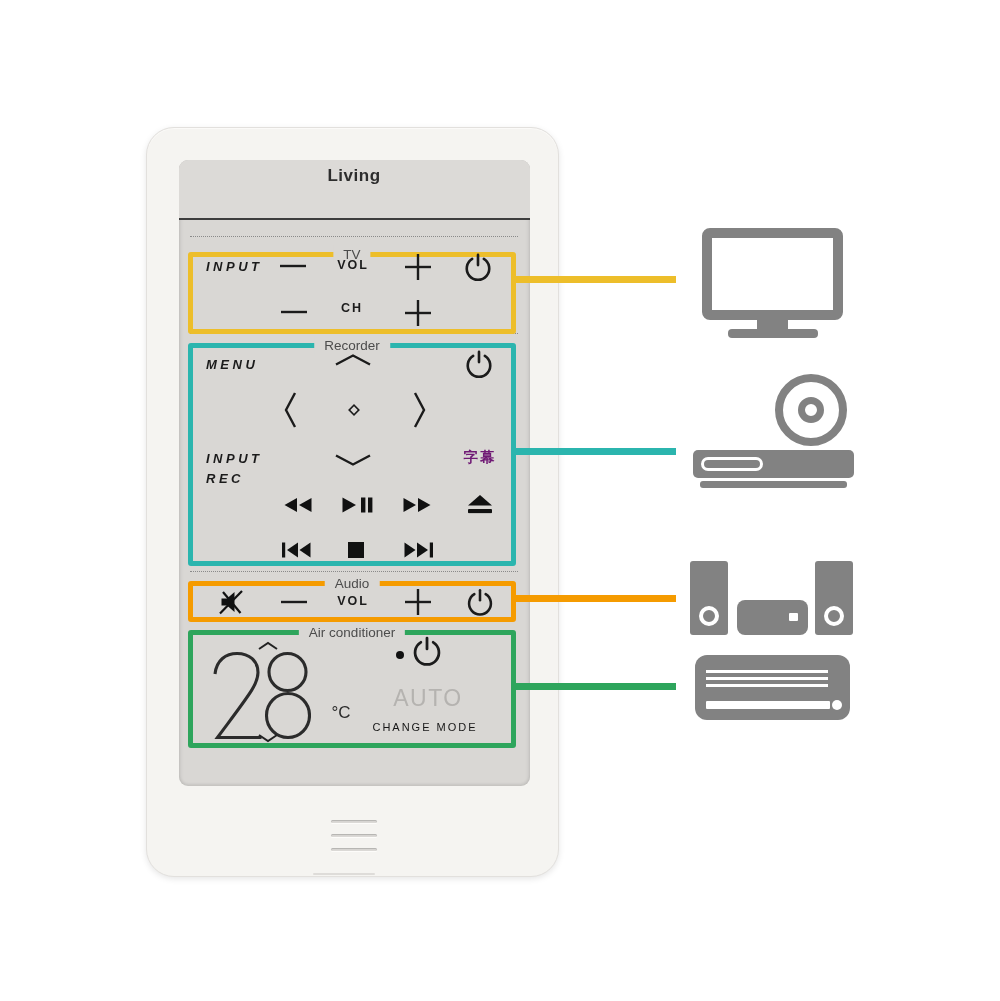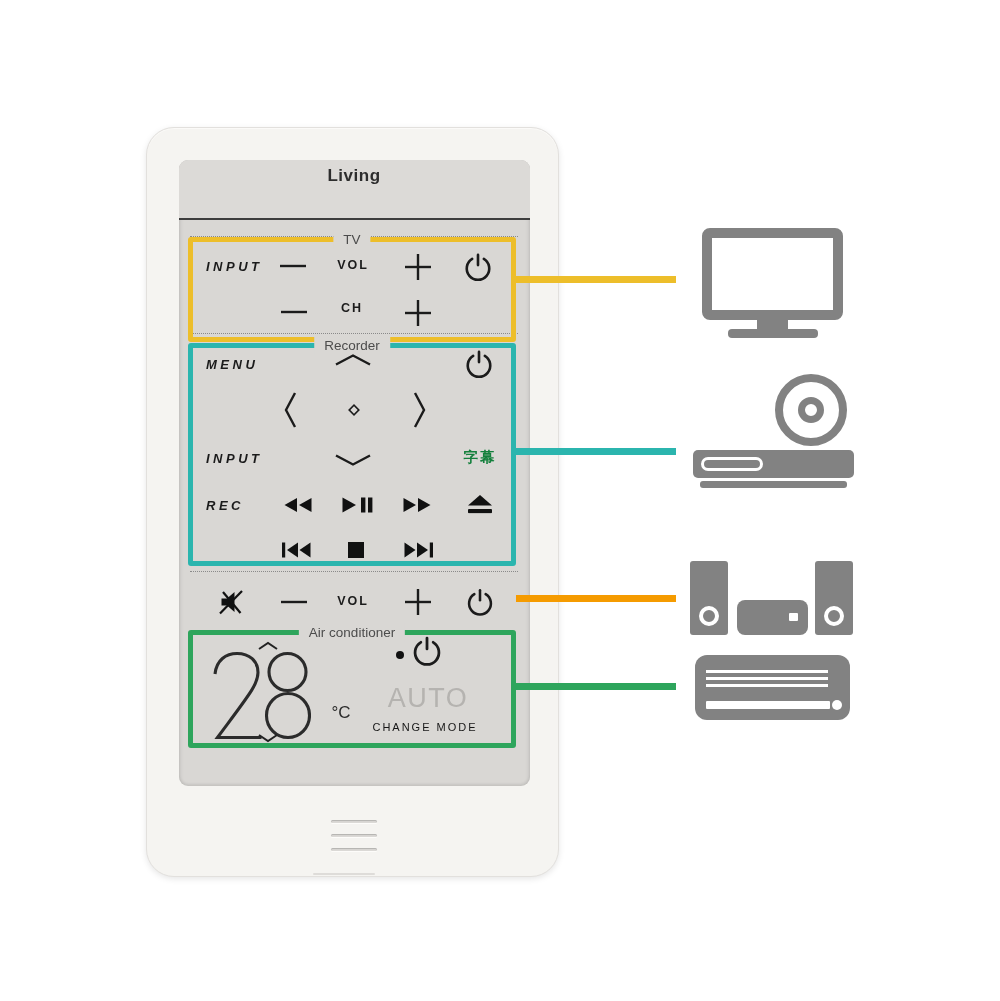--- a/index.html
+++ b/index.html
@@ -23,41 +23,41 @@
     background:#DCDAD7; border-radius:9px 9px 0 0; border-bottom:2px solid #3d3d3d;
   }
   .screen-title {
     position:absolute; left:354px; top:176px; transform:translate(-50%,-50%);
     font-size:17px; font-weight:700; color:#2d2d2d; letter-spacing:.5px; white-space:nowrap;
   }
   .dotted { position:absolute; left:190px; width:328px; height:0; border-top:1px dotted #8a8a8a; }
 
   
   .frame { position:absolute; left:188px; width:328px; border-style:solid; border-width:5px; border-radius:3px; }
-  .frame-tv       { top:237px; height:105px;  border-color:#EDBE2A; }
+  .frame-tv       { top:252px; height:82px;  border-color:#EDBE2A; }
   .frame-recorder { top:343px; height:223px; border-color:#2BB5AE; }
   .frame-audio    { top:581px; height:41px;  border-color:#F59B00; }
   .frame-ac       { top:630px; height:118px; border-color:#2EA55C; }
   .frame-tag {
     position:absolute; top:-12px; left:50%; transform:translateX(-50%);
     background:#D9D7D4; padding:0 10px; font-size:13.5px; line-height:19px;
     color:#4c4c4c; white-space:nowrap;
   }
 
   
   .ctrl  { position:absolute; transform:translate(-50%,-50%); display:flex; align-items:center; justify-content:center; line-height:1; }
   .ctrl-l{ position:absolute; transform:translateY(-50%); line-height:1;font-style:italic; }
   .btn-word  { font-size:13px; font-weight:700; letter-spacing:3.5px; color:#1b1b1b; white-space:nowrap; }
   .btn-small { font-size:12.5px; font-weight:700; letter-spacing:2px; color:#1b1b1b; white-space:nowrap; }
-  .btn-cjk   { font-size:14.5px; font-weight:700; color:#15803d; letter-spacing:2px; white-space:nowrap; }
+  .btn-cjk   { font-size:14.5px; font-weight:700; color:#701a75; letter-spacing:2px; white-space:nowrap; }
   svg { display:block; }
 
   
   .ac-dot { width:8px; height:8px; background:#111; border-radius:50%; }
-  .auto-label { font-size:27px; color:#b5b3b0; letter-spacing:1.5px; white-space:nowrap; }
+  .auto-label { font-size:23px; color:#b5b3b0; letter-spacing:1.5px; white-space:nowrap; }
   .change-mode { font-size:11px; font-weight:400; letter-spacing:2px; color:#161616; white-space:nowrap; }
   .unit-label { font-size:17px; color:#2b2b2b; white-space:nowrap; }
   .sr { position:absolute; width:1px; height:1px; overflow:hidden; clip-path:inset(50%); }
 
   
   .grille { position:absolute; left:331px; width:46px; height:3px; background:#dbd9d6; border-radius:2px; box-shadow:0 1px 0 #fdfcfa, inset 0 1px 1px rgba(0,0,0,.18); }
   .bottom-slot { position:absolute; left:313px; top:873px; width:62px; height:2px; background:#dedcd9; border-radius:1px; }
 
   
   .link { position:absolute; height:7px; }
@@ -171,21 +171,21 @@
         <polyline points="3,3 12,20 3,37" fill="none" stroke="#1b1b1b" stroke-width="2.4"></polyline>
       </svg>
   </span>
   <span class="ctrl-l btn-word" style="left:206px; top:458px;">INPUT</span>
   <span class="ctrl" style="left:353px; top:460px;">
     <svg width="40" height="14" viewBox="0 0 40 14">
         <polyline points="3,2.5 20,11.5 37,2.5" fill="none" stroke="#1b1b1b" stroke-width="2.4"></polyline>
       </svg>
   </span>
   <span class="ctrl btn-cjk" style="left:480px; top:457px;">字幕</span>
-  <span class="ctrl-l btn-word" style="left:206px; top:505px;">REC</span>
+  <span class="ctrl-l btn-word" style="left:206px; top:478px;">REC</span>
   <span class="ctrl" style="left:298px; top:505px;">
     <svg width="31" height="17" viewBox="0 0 31 17">
         <path d="M14.5 1.5 L2 8.5 L14.5 15.5 Z" fill="#111"></path>
         <path d="M29 1.5 L16.5 8.5 L29 15.5 Z" fill="#111"></path>
       </svg>
   </span>
   <span class="ctrl" style="left:357px; top:505px;">
     <svg width="33" height="17" viewBox="0 0 33 17">
         <path d="M2 1 L15.5 8.5 L2 16 Z" fill="#111"></path>
         <rect x="20.5" y="1" width="4.4" height="15" fill="#111"></rect>
@@ -217,20 +217,23 @@
       </svg>
   </span>
   <span class="ctrl" style="left:419px; top:550px;">
     <svg width="31" height="17" viewBox="0 0 31 17">
         <path d="M1 1 L12 8.5 L1 16 Z" fill="#111"></path>
         <path d="M13.5 1 L24.5 8.5 L13.5 16 Z" fill="#111"></path>
         <rect x="26.3" y="1" width="3.2" height="15" fill="#111"></rect>
       </svg>
   </span>
 
+  <div class="frame frame-audio">
+    <span class="frame-tag">Audio</span>
+  </div>
   <span class="ctrl" style="left:231px; top:602px;">
     <svg width="27" height="26" viewBox="0 0 27 26">
         <path d="M4 9.5 h5.5 l7.5 -6.5 v20 l-7.5 -6.5 h-5.5 z" fill="#111"></path>
         <line x1="2.5" y1="24.5" x2="24.5" y2="2" stroke="#111" stroke-width="2.2"></line>
         <line x1="5.5" y1="3" x2="23" y2="24" stroke="#111" stroke-width="2.2"></line>
       </svg>
   </span>
   <span class="ctrl" style="left:294px; top:602px;">
     <svg width="28" height="4" viewBox="0 0 28 4">
         <line x1="1" y1="2" x2="27" y2="2" stroke="#1b1b1b" stroke-width="2.4"></line>

